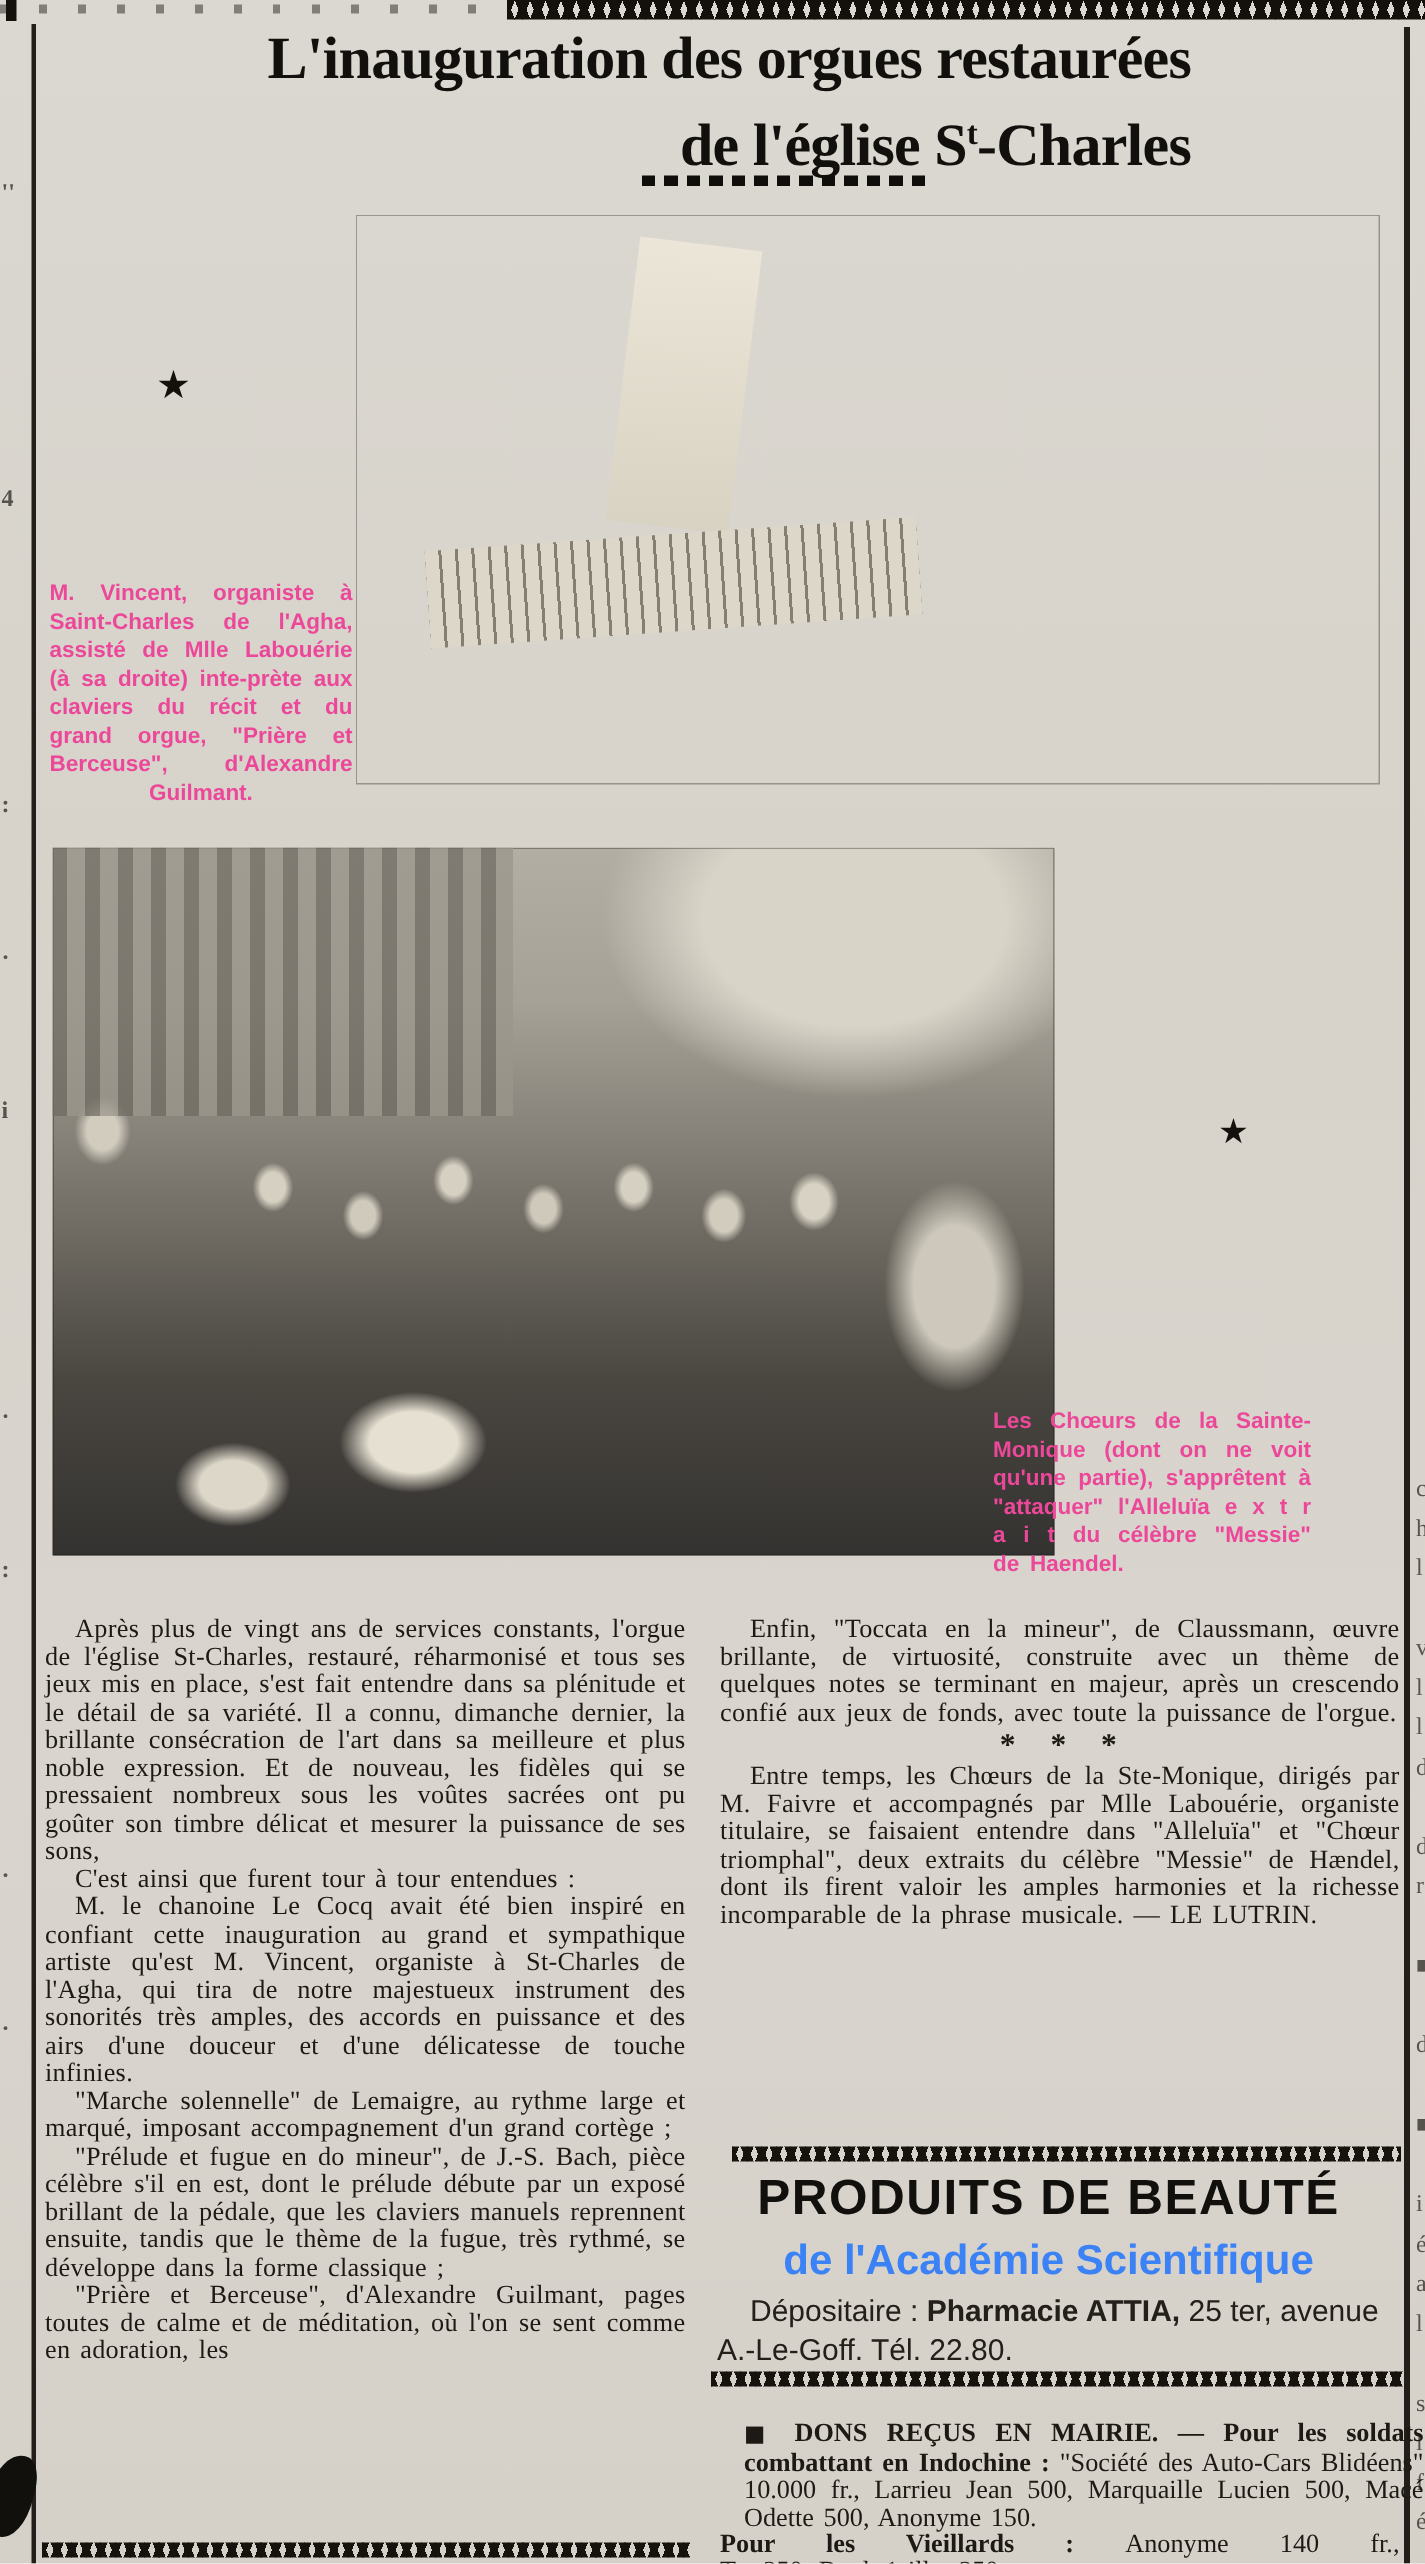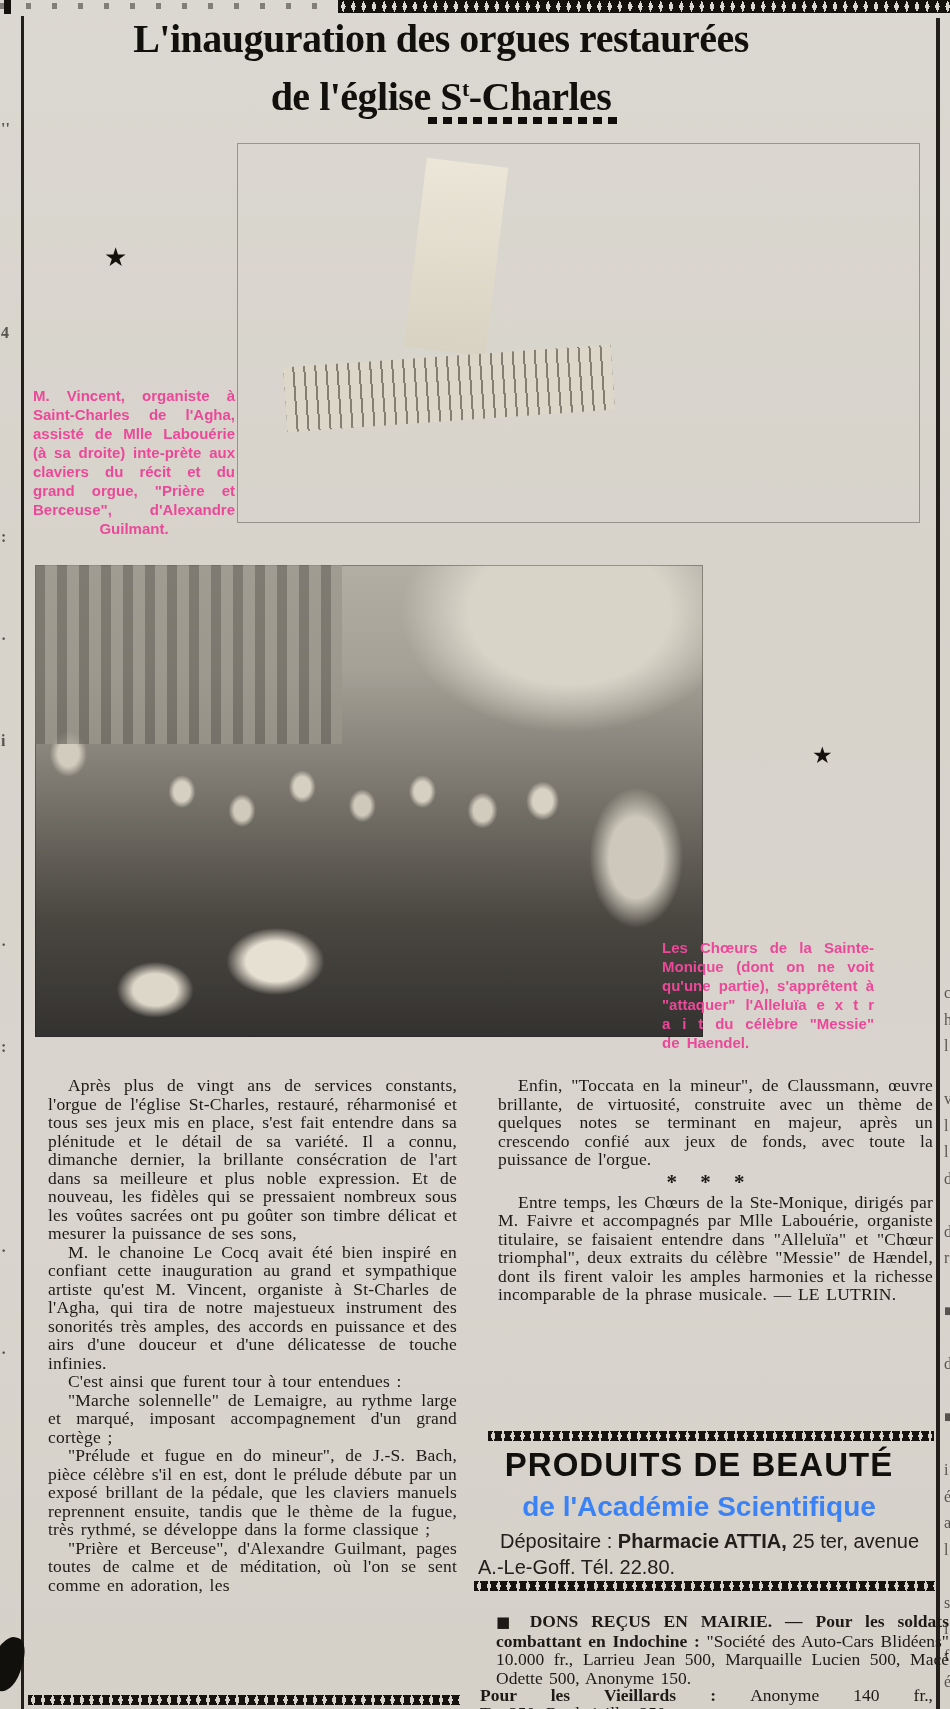--- a/index.html
+++ b/index.html
@@ -14,21 +14,21 @@
       repeating-linear-gradient(112deg,#14110c 0 5px,rgba(20,17,12,0) 5px 9.5px),
       repeating-linear-gradient(68deg,#14110c 0 5px,rgba(20,17,12,0) 5px 9.5px);}
   .chain-faint{opacity:.45;background:
       repeating-linear-gradient(90deg,#14110c 0 5px,rgba(20,17,12,0) 5px 26px);}
   .zigzag{height:10px;background:
       repeating-linear-gradient(112deg,#16130e 0 4.5px,rgba(22,19,14,0) 4.5px 9px),
       repeating-linear-gradient(68deg,#16130e 0 4.5px,rgba(22,19,14,0) 4.5px 9px);}
   .dotted-line{background:repeating-linear-gradient(90deg,#100e0b 0 9px,rgba(0,0,0,0) 9px 15px);}
 
   
-  .headline{left:88px;width:706px;text-align:center;font-weight:bold;
+  .headline{left:88px;width:706px;text-align:right;font-weight:bold;
       font-size:40px;line-height:46px;letter-spacing:-0.5px;color:#12100c;}
   .headline sup{font-size:55%;vertical-align:super;}
 
   
   .star{font-family:"DejaVu Sans",sans-serif;color:#14110c;}
 
   
   .photo{overflow:hidden;box-shadow:0 0 0 1px rgba(30,27,22,.35) inset;}
   .photo1{background:
       radial-gradient(ellipse 62px 78px at 71% 30%,#d8d2c6 0 42%,rgba(216,210,198,0) 72%),
@@ -61,21 +61,21 @@
 
   
   .caption{font-family:"Liberation Sans",sans-serif;font-weight:bold;
       font-size:15px;line-height:19px;text-align:justify;word-spacing:3px;color:#ec4899;}
   .caption.center-last{text-align-last:center;}
 
   
   .col{font-size:17.5px;line-height:18.5px;text-align:justify;
       letter-spacing:0.2px;word-spacing:2px;color:#1d1a15;}
   .col p{margin:0;}
-  .col p.indent{text-indent:20px;margin-left:18px;}
+  .col p.indent{text-indent:20px;}
   .sep-stars{text-align:center;font-weight:bold;font-size:21px;line-height:20px;
       letter-spacing:2px;word-spacing:14px;margin:3px 0 1px 0;color:#1d1a15;}
 
   
   .ad-title1{left:462px;width:474px;text-align:center;font-family:"Liberation Sans",sans-serif;
       font-weight:bold;font-size:33px;letter-spacing:1px;color:#12100c;}
   .ad-title2{left:462px;width:474px;text-align:center;font-family:"Liberation Sans",sans-serif;
       font-weight:bold;font-size:28px;color:#3b82f6;}
   .ad-body{font-family:"Liberation Sans",sans-serif;font-size:20px;line-height:26px;
       color:#23201b;text-indent:22px;}
@@ -180,22 +180,22 @@
 <div class="abs caption center-last" style="left:33px;top:386px;width:202px;">M. Vincent, organiste à Saint-Charles de l'Agha, assisté de Mlle Labouérie (à sa droite) inte-prète aux claviers du récit et du grand orgue, "Prière et Berceuse", d'Alexandre Guilmant.</div>
 
 <div class="abs photo photo2" style="left:35px;top:565px;width:668px;height:472px;">
   <div class="pipes"></div>
 </div>
 
 <div class="abs caption" style="left:662px;top:938px;width:212px;">Les Chœurs de la Sainte-Monique (dont on ne voit qu'une partie), s'apprêtent à "attaquer" l'Alleluïa e x t r a i t du célèbre "Messie" de Haendel.</div>
 
 <div class="abs col" style="left:30px;top:1076px;width:427px;">
   <p class="indent">Après plus de vingt ans de services constants, l'orgue de l'église St-Charles, restauré, réharmonisé et tous ses jeux mis en place, s'est fait entendre dans sa plénitude et le détail de sa variété. Il a connu, dimanche dernier, la brillante consécration de l'art dans sa meilleure et plus noble expression. Et de nouveau, les fidèles qui se pressaient nombreux sous les voûtes sacrées ont pu goûter son timbre délicat et mesurer la puissance de ses sons,</p>
+  <p class="indent">C'est ainsi que furent tour à tour entendues :</p>
   <p class="indent">M. le chanoine Le Cocq avait été bien inspiré en confiant cette inauguration au grand et sympathique artiste qu'est M. Vincent, organiste à St-Charles de l'Agha, qui tira de notre majestueux instrument des sonorités très amples, des accords en puissance et des airs d'une douceur et d'une délicatesse de touche infinies.</p>
-  <p class="indent">C'est ainsi que furent tour à tour entendues :</p>
   <p class="indent">"Marche solennelle" de Lemaigre, au rythme large et marqué, imposant accompagnement d'un grand cortège ;</p>
   <p class="indent">"Prélude et fugue en do mineur", de J.-S. Bach, pièce célèbre s'il en est, dont le prélude débute par un exposé brillant de la pédale, que les claviers manuels reprennent ensuite, tandis que le thème de la fugue, très rythmé, se développe dans la forme classique ;</p>
   <p class="indent">"Prière et Berceuse", d'Alexandre Guilmant, pages toutes de calme et de méditation, où l'on se sent comme en adoration, les</p>
 </div>
 
 <div class="abs col" style="left:480px;top:1076px;width:453px;">
   <p class="indent">Enfin, "Toccata en la mineur", de Claussmann, œuvre brillante, de virtuosité, construite avec un thème de quelques notes se terminant en majeur, après un crescendo confié aux jeux de fonds, avec toute la puissance de l'orgue.</p>
   <div class="sep-stars">*  *  *</div>
   <p class="indent">Entre temps, les Chœurs de la Ste-Monique, dirigés par M. Faivre et accompagnés par Mlle Labouérie, organiste titulaire, se faisaient entendre dans "Alleluïa" et "Chœur triomphal", deux extraits du célèbre "Messie" de Hændel, dont ils firent valoir les amples harmonies et la richesse incomparable de la phrase musicale. — LE LUTRIN.</p>
 </div>

